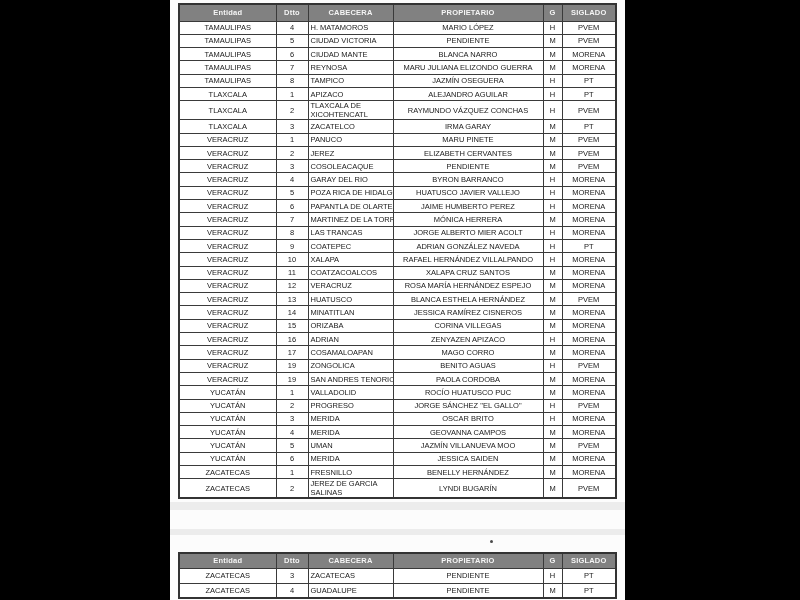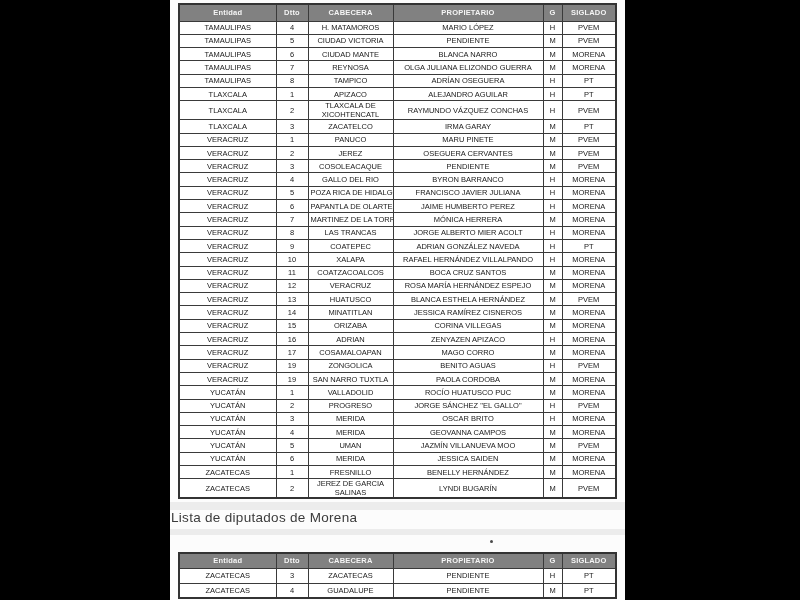--- a/index.html
+++ b/index.html
@@ -17,21 +17,21 @@
   }
   .tbl th,.tbl td{border:1px solid #3a3a3a;overflow:hidden;vertical-align:middle;}
   .tbl th{
     background:#818181;color:#f5f5f5;font-size:7.5px;font-weight:bold;
     text-align:center;padding:0 1px;letter-spacing:.2px;
   }
   .tbl td{
     font-size:7.5px;color:#191919;text-align:center;line-height:9px;
     padding:0 2px;white-space:nowrap;
   }
-  .tbl td:nth-child(3){text-align:center;white-space:pre;margin-top:13px;}
+  .tbl td:nth-child(3){text-align:left;white-space:pre;margin-top:13px;}
   #t1{top:3px;}
   #t1 thead tr{height:17px;}
   #t1 tbody tr{height:13.3px;padding-left:36px;}
   #t2{top:552px;}
   #t2 thead tr{height:15px;}
   #t2 tbody tr{height:15px;}
 
   .band{position:absolute;left:0;width:455px;background:#ececec;}
   .band1{top:502px;height:8px;}
   .band2{top:529px;height:6px;}
@@ -89,29 +89,29 @@
             <td>6</td>
             <td>CIUDAD MANTE</td>
             <td>BLANCA NARRO</td>
             <td>M</td>
             <td>MORENA</td>
           </tr>
           <tr>
             <td>TAMAULIPAS</td>
             <td>7</td>
             <td>REYNOSA</td>
-            <td>OLGA JULIANA ELIZONDO GUERRA</td>
+            <td>MARU JULIANA ELIZONDO GUERRA</td>
             <td>M</td>
             <td>MORENA</td>
           </tr>
           <tr>
             <td>TAMAULIPAS</td>
             <td>8</td>
             <td>TAMPICO</td>
-            <td>ADRÍAN OSEGUERA</td>
+            <td>JAZMÍN OSEGUERA</td>
             <td>H</td>
             <td>PT</td>
           </tr>
           <tr>
             <td>TLAXCALA</td>
             <td>1</td>
             <td>APIZACO</td>
             <td>ALEJANDRO AGUILAR</td>
             <td>H</td>
             <td>PT</td>
@@ -138,45 +138,45 @@
             <td>1</td>
             <td>PANUCO</td>
             <td>MARU PINETE</td>
             <td>M</td>
             <td>PVEM</td>
           </tr>
           <tr>
             <td>VERACRUZ</td>
             <td>2</td>
             <td>JEREZ</td>
-            <td>OSEGUERA CERVANTES</td>
+            <td>ELIZABETH CERVANTES</td>
             <td>M</td>
             <td>PVEM</td>
           </tr>
           <tr>
             <td>VERACRUZ</td>
             <td>3</td>
             <td>COSOLEACAQUE</td>
             <td>PENDIENTE</td>
             <td>M</td>
             <td>PVEM</td>
           </tr>
           <tr>
             <td>VERACRUZ</td>
             <td>4</td>
-            <td>GALLO DEL RIO</td>
+            <td>GARAY DEL RIO</td>
             <td>BYRON BARRANCO</td>
             <td>H</td>
             <td>MORENA</td>
           </tr>
           <tr>
             <td>VERACRUZ</td>
             <td>5</td>
             <td>POZA RICA DE HIDALGO</td>
-            <td>FRANCISCO JAVIER JULIANA</td>
+            <td>HUATUSCO JAVIER VALLEJO</td>
             <td>H</td>
             <td>MORENA</td>
           </tr>
           <tr>
             <td>VERACRUZ</td>
             <td>6</td>
             <td>PAPANTLA DE OLARTE</td>
             <td>JAIME HUMBERTO PEREZ</td>
             <td>H</td>
             <td>MORENA</td>
@@ -210,21 +210,21 @@
             <td>10</td>
             <td>XALAPA</td>
             <td>RAFAEL HERNÁNDEZ VILLALPANDO</td>
             <td>H</td>
             <td>MORENA</td>
           </tr>
           <tr>
             <td>VERACRUZ</td>
             <td>11</td>
             <td>COATZACOALCOS</td>
-            <td>BOCA CRUZ SANTOS</td>
+            <td>XALAPA CRUZ SANTOS</td>
             <td>M</td>
             <td>MORENA</td>
           </tr>
           <tr>
             <td>VERACRUZ</td>
             <td>12</td>
             <td>VERACRUZ</td>
             <td>ROSA MARÍA HERNÁNDEZ ESPEJO</td>
             <td>M</td>
             <td>MORENA</td>
@@ -273,21 +273,21 @@
             <td>VERACRUZ</td>
             <td>19</td>
             <td>ZONGOLICA</td>
             <td>BENITO AGUAS</td>
             <td>H</td>
             <td>PVEM</td>
           </tr>
           <tr>
             <td>VERACRUZ</td>
             <td>19</td>
-            <td>SAN NARRO TUXTLA</td>
+            <td>SAN ANDRES TENORIO</td>
             <td>PAOLA CORDOBA</td>
             <td>M</td>
             <td>MORENA</td>
           </tr>
           <tr>
             <td>YUCATÁN</td>
             <td>1</td>
             <td>VALLADOLID</td>
             <td>ROCÍO HUATUSCO PUC</td>
             <td>M</td>
@@ -348,21 +348,20 @@
 SALINAS</td>
             <td>LYNDI BUGARÍN</td>
             <td>M</td>
             <td>PVEM</td>
           </tr>
         </tbody>
     </table>
 
     <div class="band band1"></div>
 
-    <div class="caption">Lista de diputados de Morena</div>
 
     <div class="band band2"></div>
 
     <div class="dot"></div>
 
     <table class="tbl" id="t2">
       <colgroup>
         <col style="width:97px">
           <col style="width:32px">
           <col style="width:85px">

